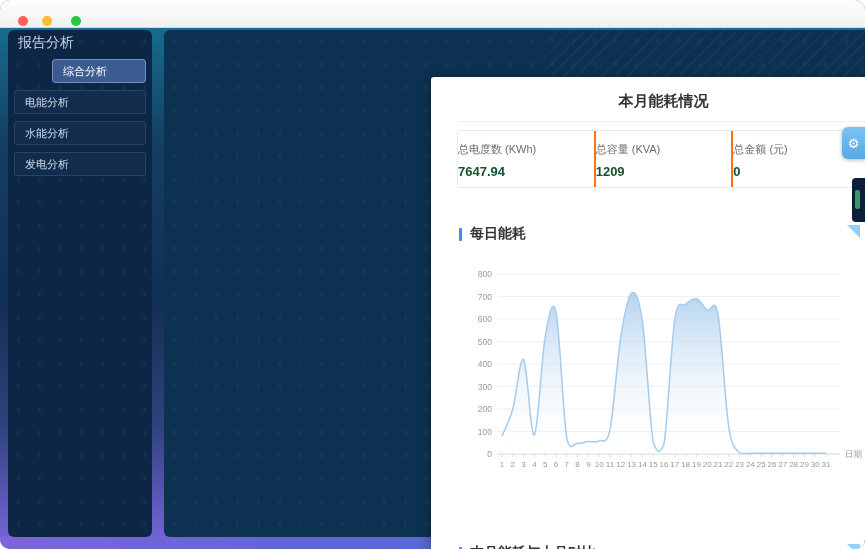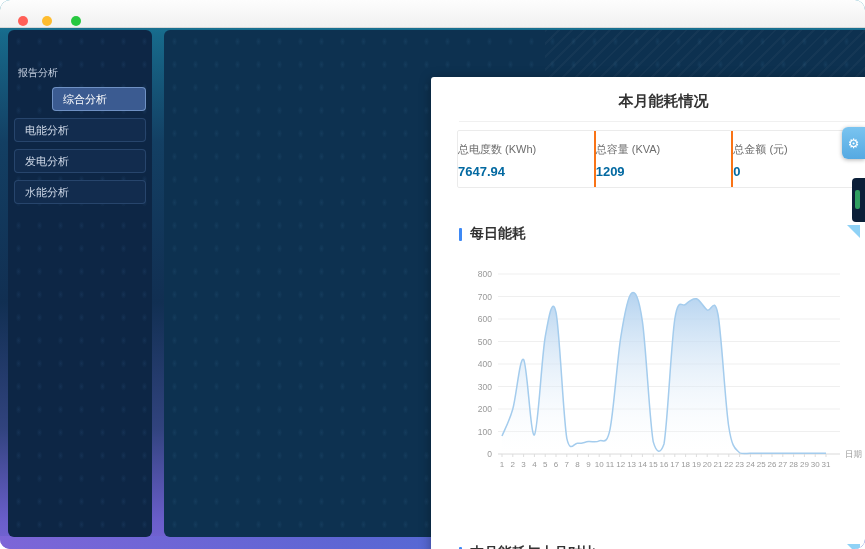--- a/index.html
+++ b/index.html
@@ -13,42 +13,42 @@
     border-bottom:1px solid rgba(0,0,0,.15);z-index:30;}
   .tl-dot{position:absolute;top:16px;width:10px;height:10px;border-radius:50%;}
   .tl-close{left:18px;background:#ff5f57;}
   .tl-min{left:42px;background:#febc2e;}
   .tl-max{left:71px;background:#28c840;}
   
   .sidebar{position:absolute;left:8px;top:30px;width:144px;height:507px;border-radius:6px;
     background:#0d2645;z-index:5;
     background-image:radial-gradient(ellipse 4px 6px at 50% 50%, rgba(60,110,160,.16), transparent 70%);
     background-size:21px 23px;}
-  .side-header{padding:4px 10px 7px;font-size:10px;color:#ccd6e6;margin-top:32px;}
+  .side-header{padding:4px 10px 7px;font-size:14px;color:#ccd6e6;}
   .side-item{margin:0 6px 7px;height:24px;line-height:22px;padding-left:10px;font-size:11px;color:#cfd9e8;
     background:#122c4e;border:1px solid rgba(95,135,185,.28);border-radius:4px;cursor:pointer;}
   .side-item.selected{background:#3b5b91;border-color:rgba(140,175,225,.65);color:#fff;margin-left:44px;}
   
   .main{position:absolute;left:164px;top:30px;width:701px;height:507px;border-radius:6px 0 0 6px;
     background:#0d3150;z-index:5;
     background-image:radial-gradient(ellipse 4px 6px at 50% 50%, rgba(70,130,175,.13), transparent 70%);
     background-size:21px 23px;}
   .main::before{content:"";position:absolute;top:0;right:0;width:320px;height:90px;border-radius:0;
     background:repeating-linear-gradient(135deg, rgba(255,255,255,.03) 0 2px, transparent 2px 9px);}
   
   .card{position:absolute;left:267px;top:47px;width:473px;height:478px;background:#fff;border-radius:3px;
     box-shadow:0 2px 12px rgba(0,0,0,.35);z-index:10;overflow:hidden;}
   .card-inner{width:465px;}
   .card-title{margin:0 28px;height:45px;line-height:48px;text-align:center;font-size:15px;font-weight:bold;
     color:#333;border-bottom:1px solid #f0f0f0;}
   .stats-box{margin:8px 26px 0;height:58px;border:1px solid #ebebeb;border-radius:2px;display:flex;}
   .stat-col{flex:1;text-align:left;padding-top:11px;position:relative;}
   .stat-col + .stat-col{border-left:2px solid #f97316;}
   .stat-label{font-size:11px;color:#6d6d6d;}
-  .stat-value{margin-top:7px;font-size:13px;font-weight:bold;color:#0369a1;}
+  .stat-value{margin-top:7px;font-size:13px;font-weight:bold;color:#14532d;}
   .section-header{margin:36px 24px 0 28px;height:20px;display:flex;align-items:center;position:relative;}
   .section-header.second{margin-top:67px;}
   .sec-bar{width:3px;height:13px;background:#3e89f5;border-radius:1px;}
   .sec-title{margin-left:8px;font-size:14px;font-weight:bold;color:#333;}
   .sec-corner{position:absolute;right:12px;top:1px;width:0;height:0;
     border-top:13px solid #8fd2f6;border-left:13px solid transparent;}
   .chart-wrap{margin:14px 0 0 24px;}
   
   .float-gear{position:absolute;right:0;top:127px;width:23px;height:32px;border-radius:6px 0 0 6px;z-index:20;
     background:linear-gradient(180deg,#7ac4f0,#55a9e2);box-shadow:0 1px 4px rgba(0,0,0,.3);
@@ -67,22 +67,22 @@
     <div class="tl-dot tl-close"></div>
     <div class="tl-dot tl-min"></div>
     <div class="tl-dot tl-max"></div>
   </div>
 
   <div class="sidebar">
     <div class="side-header">报告分析</div>
     <div>
         <div class="side-item selected">综合分析</div>
         <div class="side-item">电能分析</div>
+        <div class="side-item">水能分析</div>
         <div class="side-item">发电分析</div>
-        <div class="side-item">水能分析</div>
       </div>
   </div>
 
   <div class="main">
 
     <div class="card">
       <div class="card-inner">
         <div class="card-title">本月能耗情况</div>
 
         <div class="stats-box">

